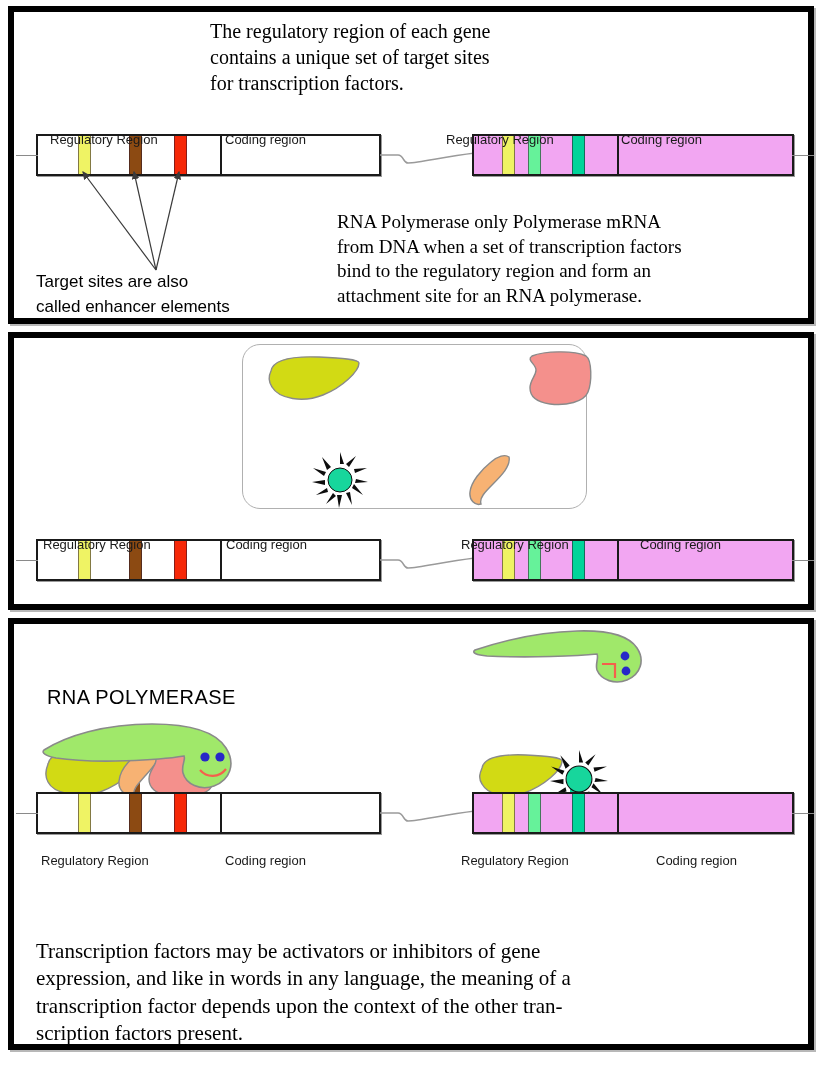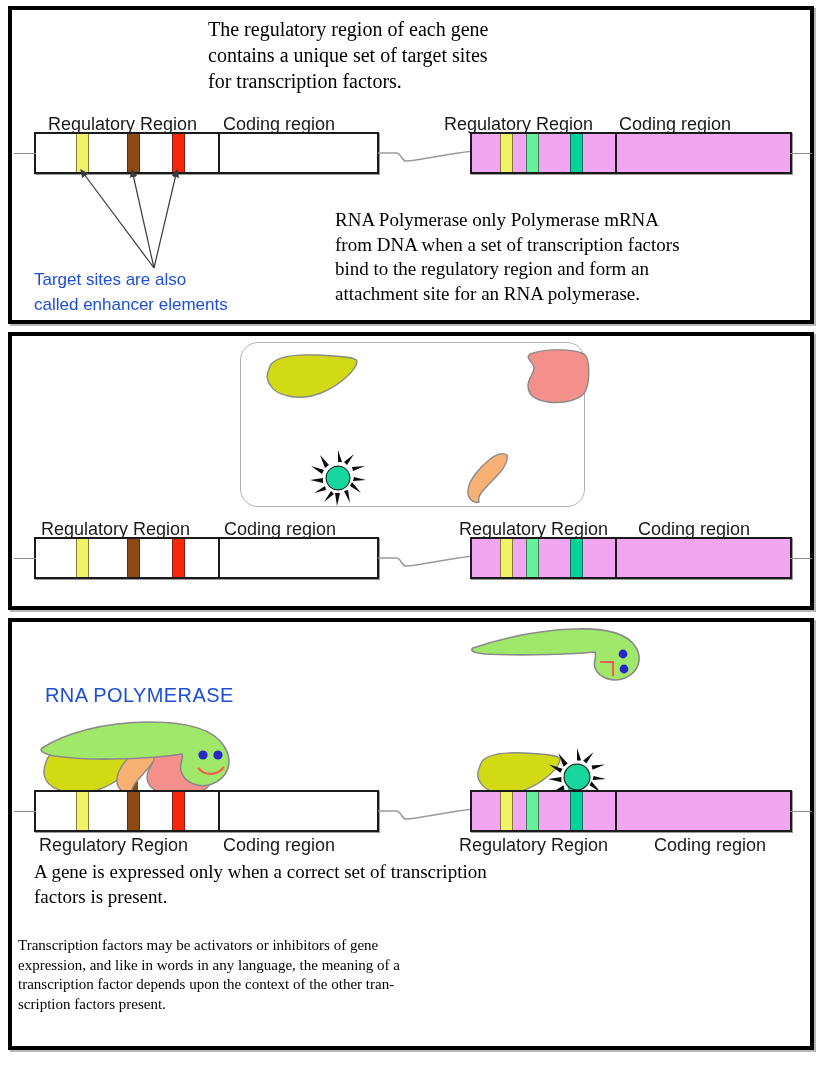--- a/index.html
+++ b/index.html
@@ -10,37 +10,37 @@
     font-family: "Liberation Serif", serif;
     overflow: hidden;
   }
   .figure { position: relative; width: 822px; height: 1076px; }
 
   .panel {
     position: absolute;
     left: 8px;
     width: 806px;
     background: #ffffff;
-    border: 4px solid #000000;
+    border: 6px solid #000000;
     box-shadow: 2px 2px 0 0 #b8b8b8;
     text-decoration: underline;
   }
   #panel-1 { top: 6px;   height: 318px; }
   #panel-2 { top: 332px; height: 278px; }
   #panel-3 { top: 618px; height: 432px; }
 
   .serif-text {
     font-family: "Liberation Serif", serif;
     color: #000000;
     white-space: pre-line;
     line-height: 1.30;
   }
   .sans-label {
     font-family: "Liberation Sans", sans-serif;
-    color: #1d4ed8;
+    color: #000000;
     white-space: nowrap;
   }
 
   
   .gene {
     position: absolute;
     height: 42px;
     border: 2px solid #1a1a1a;
     box-shadow: 1px 1px 0 0 #9a9a9a;
   }
@@ -61,23 +61,24 @@
     top: 50%;
     height: 1px;
     background: #8a8a8a;
   }
   .gene .tail.left  { right: 100%; width: 22px; }
   .gene .tail.right { left: 100%;  width: 22px; }
 
   .gene-label {
     position: absolute;
     font-family: "Liberation Sans", sans-serif;
-    font-size: 18px;
+    font-size: 13px;
     color: #1a1a1a;
     white-space: nowrap;
+    margin-top: 16px;
   }
 
   .squiggle { position: absolute; }
 
   
   #nucleus-box {
     position: absolute;
     border: 1px solid #b0b0b0;
     border-radius: 18px;
     background: #ffffff;
@@ -272,22 +273,20 @@
     <div class="gene" style="left:458px; top:168px; width:322px; background:#f2a6f2;">
       <div class="band" style="left:28px; width:13px; background:#eff364;"></div>
       <div class="band" style="left:54px; width:13px; background:#66f29a;"></div>
       <div class="band" style="left:98px; width:13px; background:#00d49a;"></div>
       <div class="divider" style="left:143px;"></div>
       <div class="tail right"></div>
     </div>
     <div class="gene-label" style="left:447px; top:213px;">Regulatory Region</div>
     <div class="gene-label" style="left:642px; top:213px;">Coding region</div>
 
-    <div class="serif-text" style="position:absolute; left:22px; top:238px; font-size:19px;">A gene is expressed only when a correct set of transcription
-factors is present.</div>
-
-    <div class="serif-text" style="position:absolute; left:6px; top:314px; font-size:15px;">Transcription factors may be activators or inhibitors of gene
+
+    <div class="serif-text" style="position:absolute; left:22px; top:314px; font-size:21px;">Transcription factors may be activators or inhibitors of gene
 expression, and like in words in any language, the meaning of a
 transcription factor depends upon the context of the other tran-
 scription factors present.</div>
   </div>
 
 </div>
 
 </body></html>

